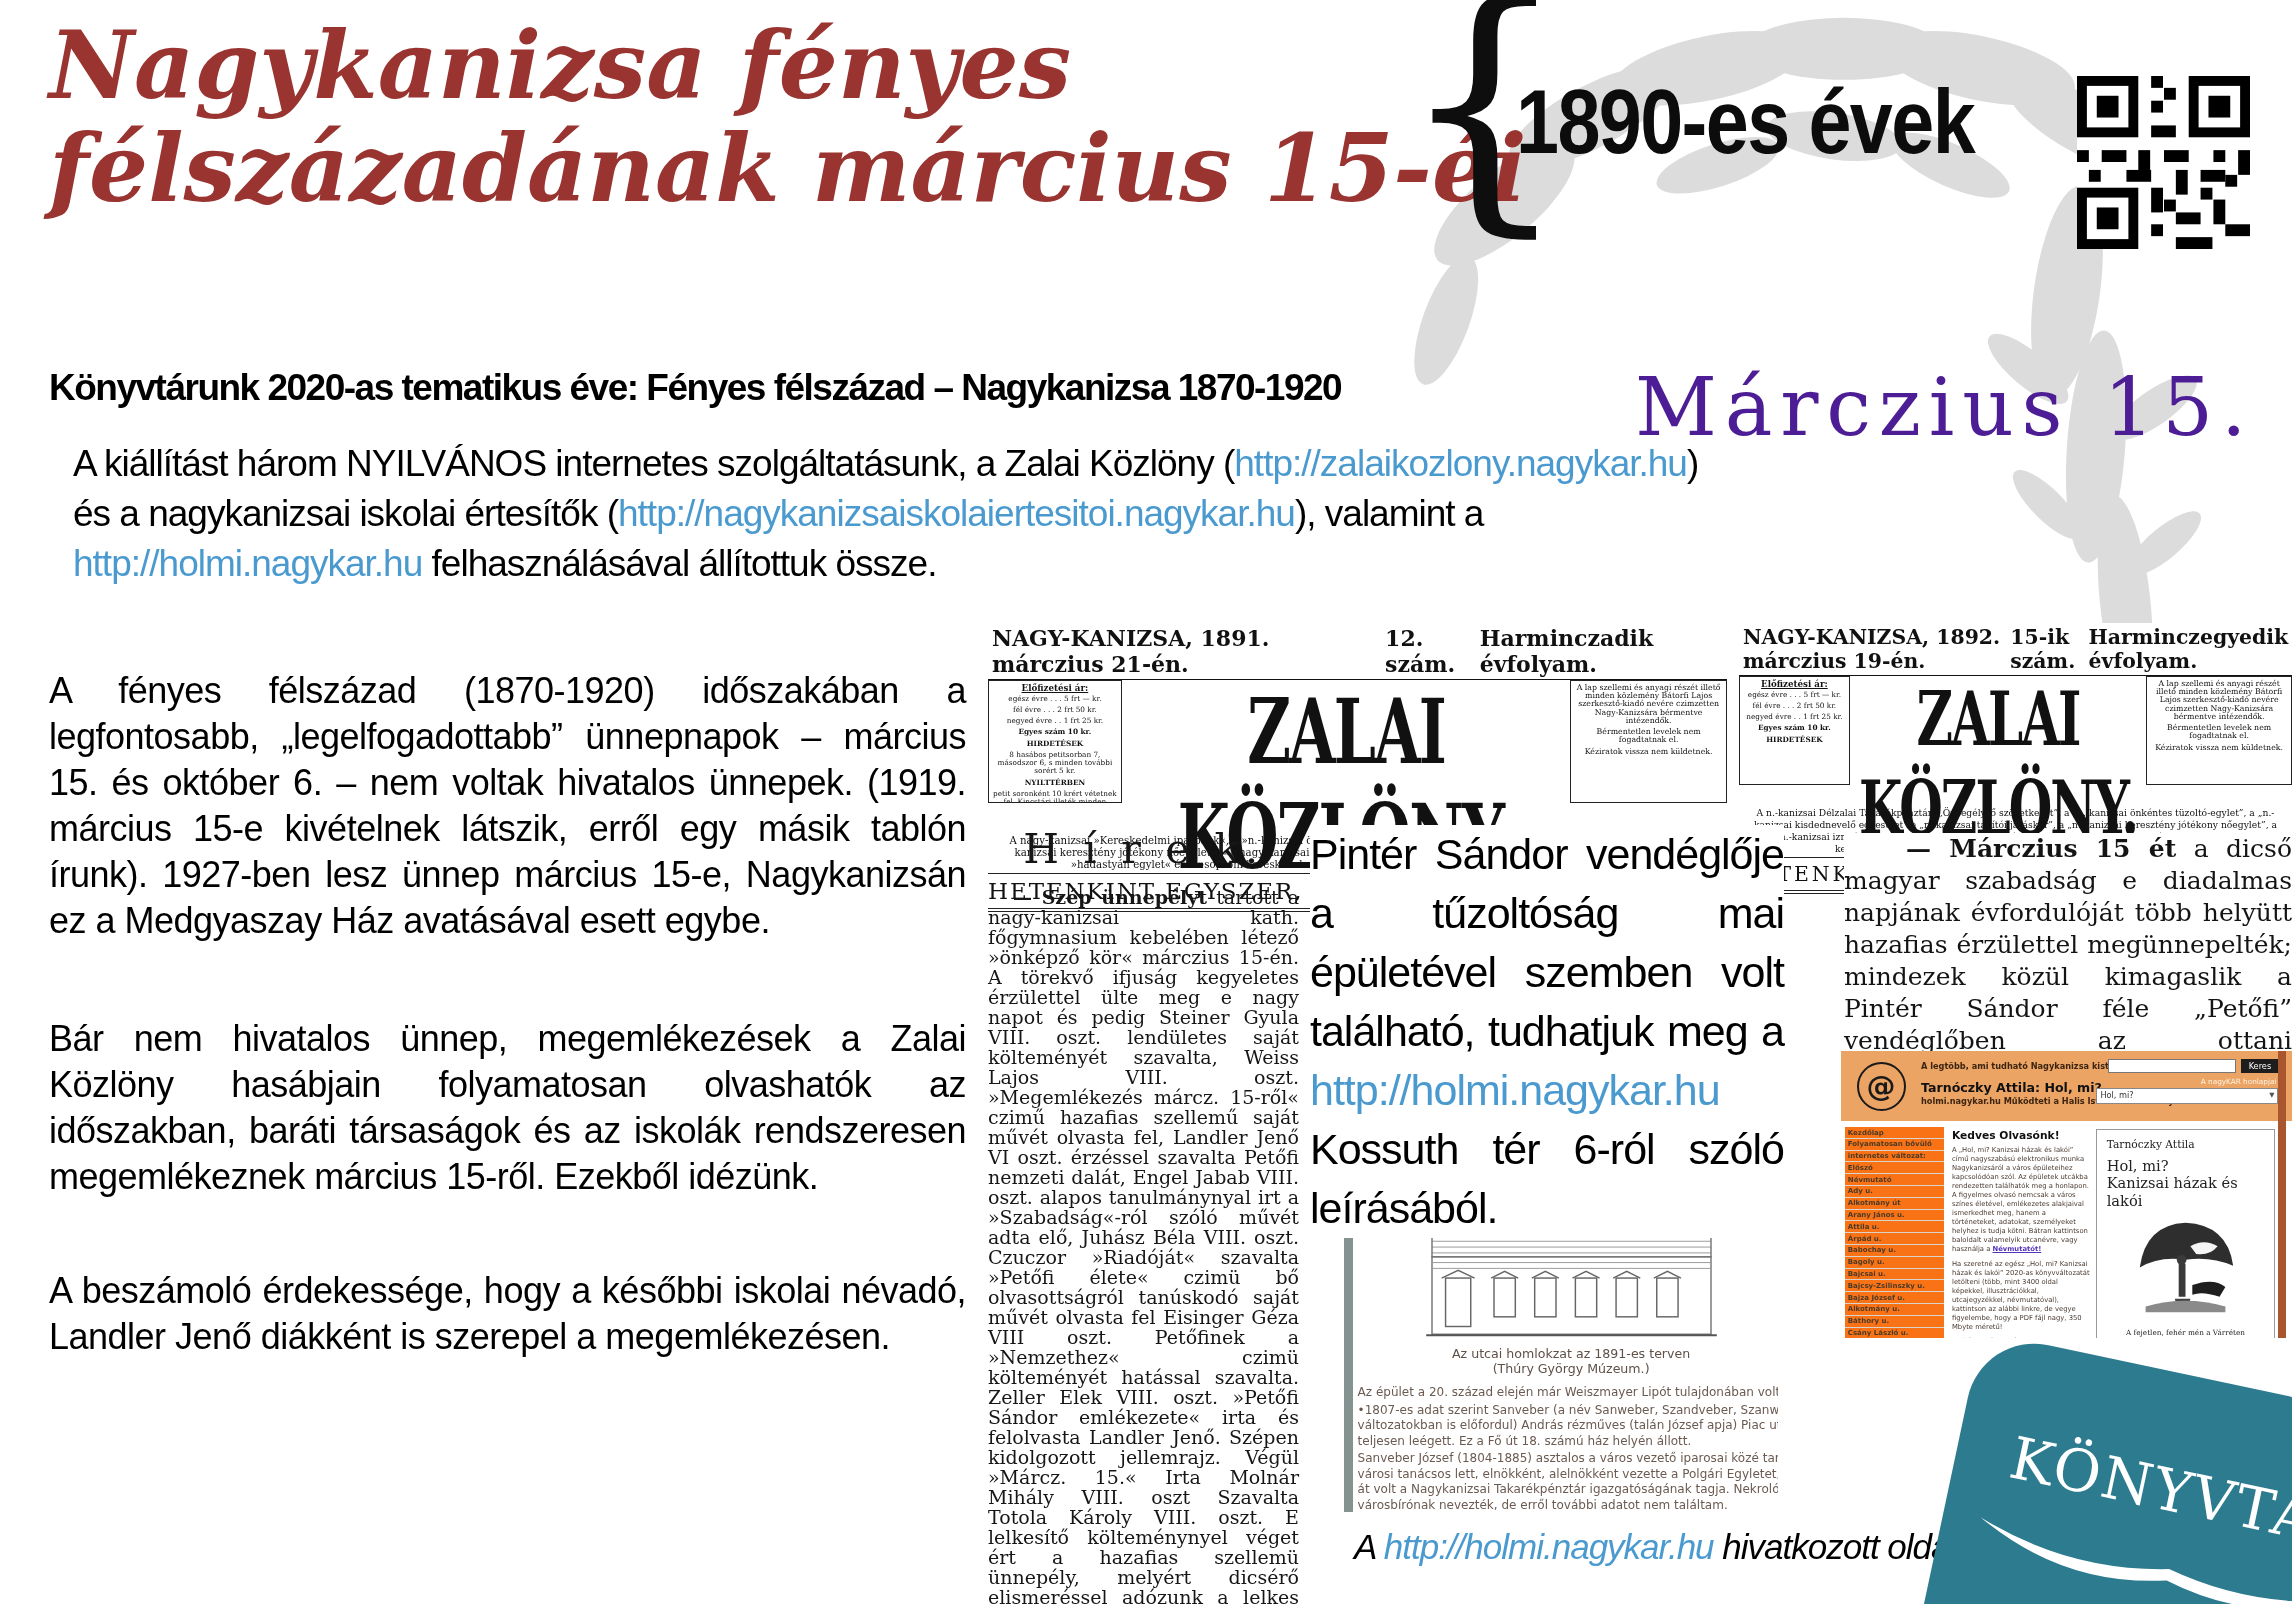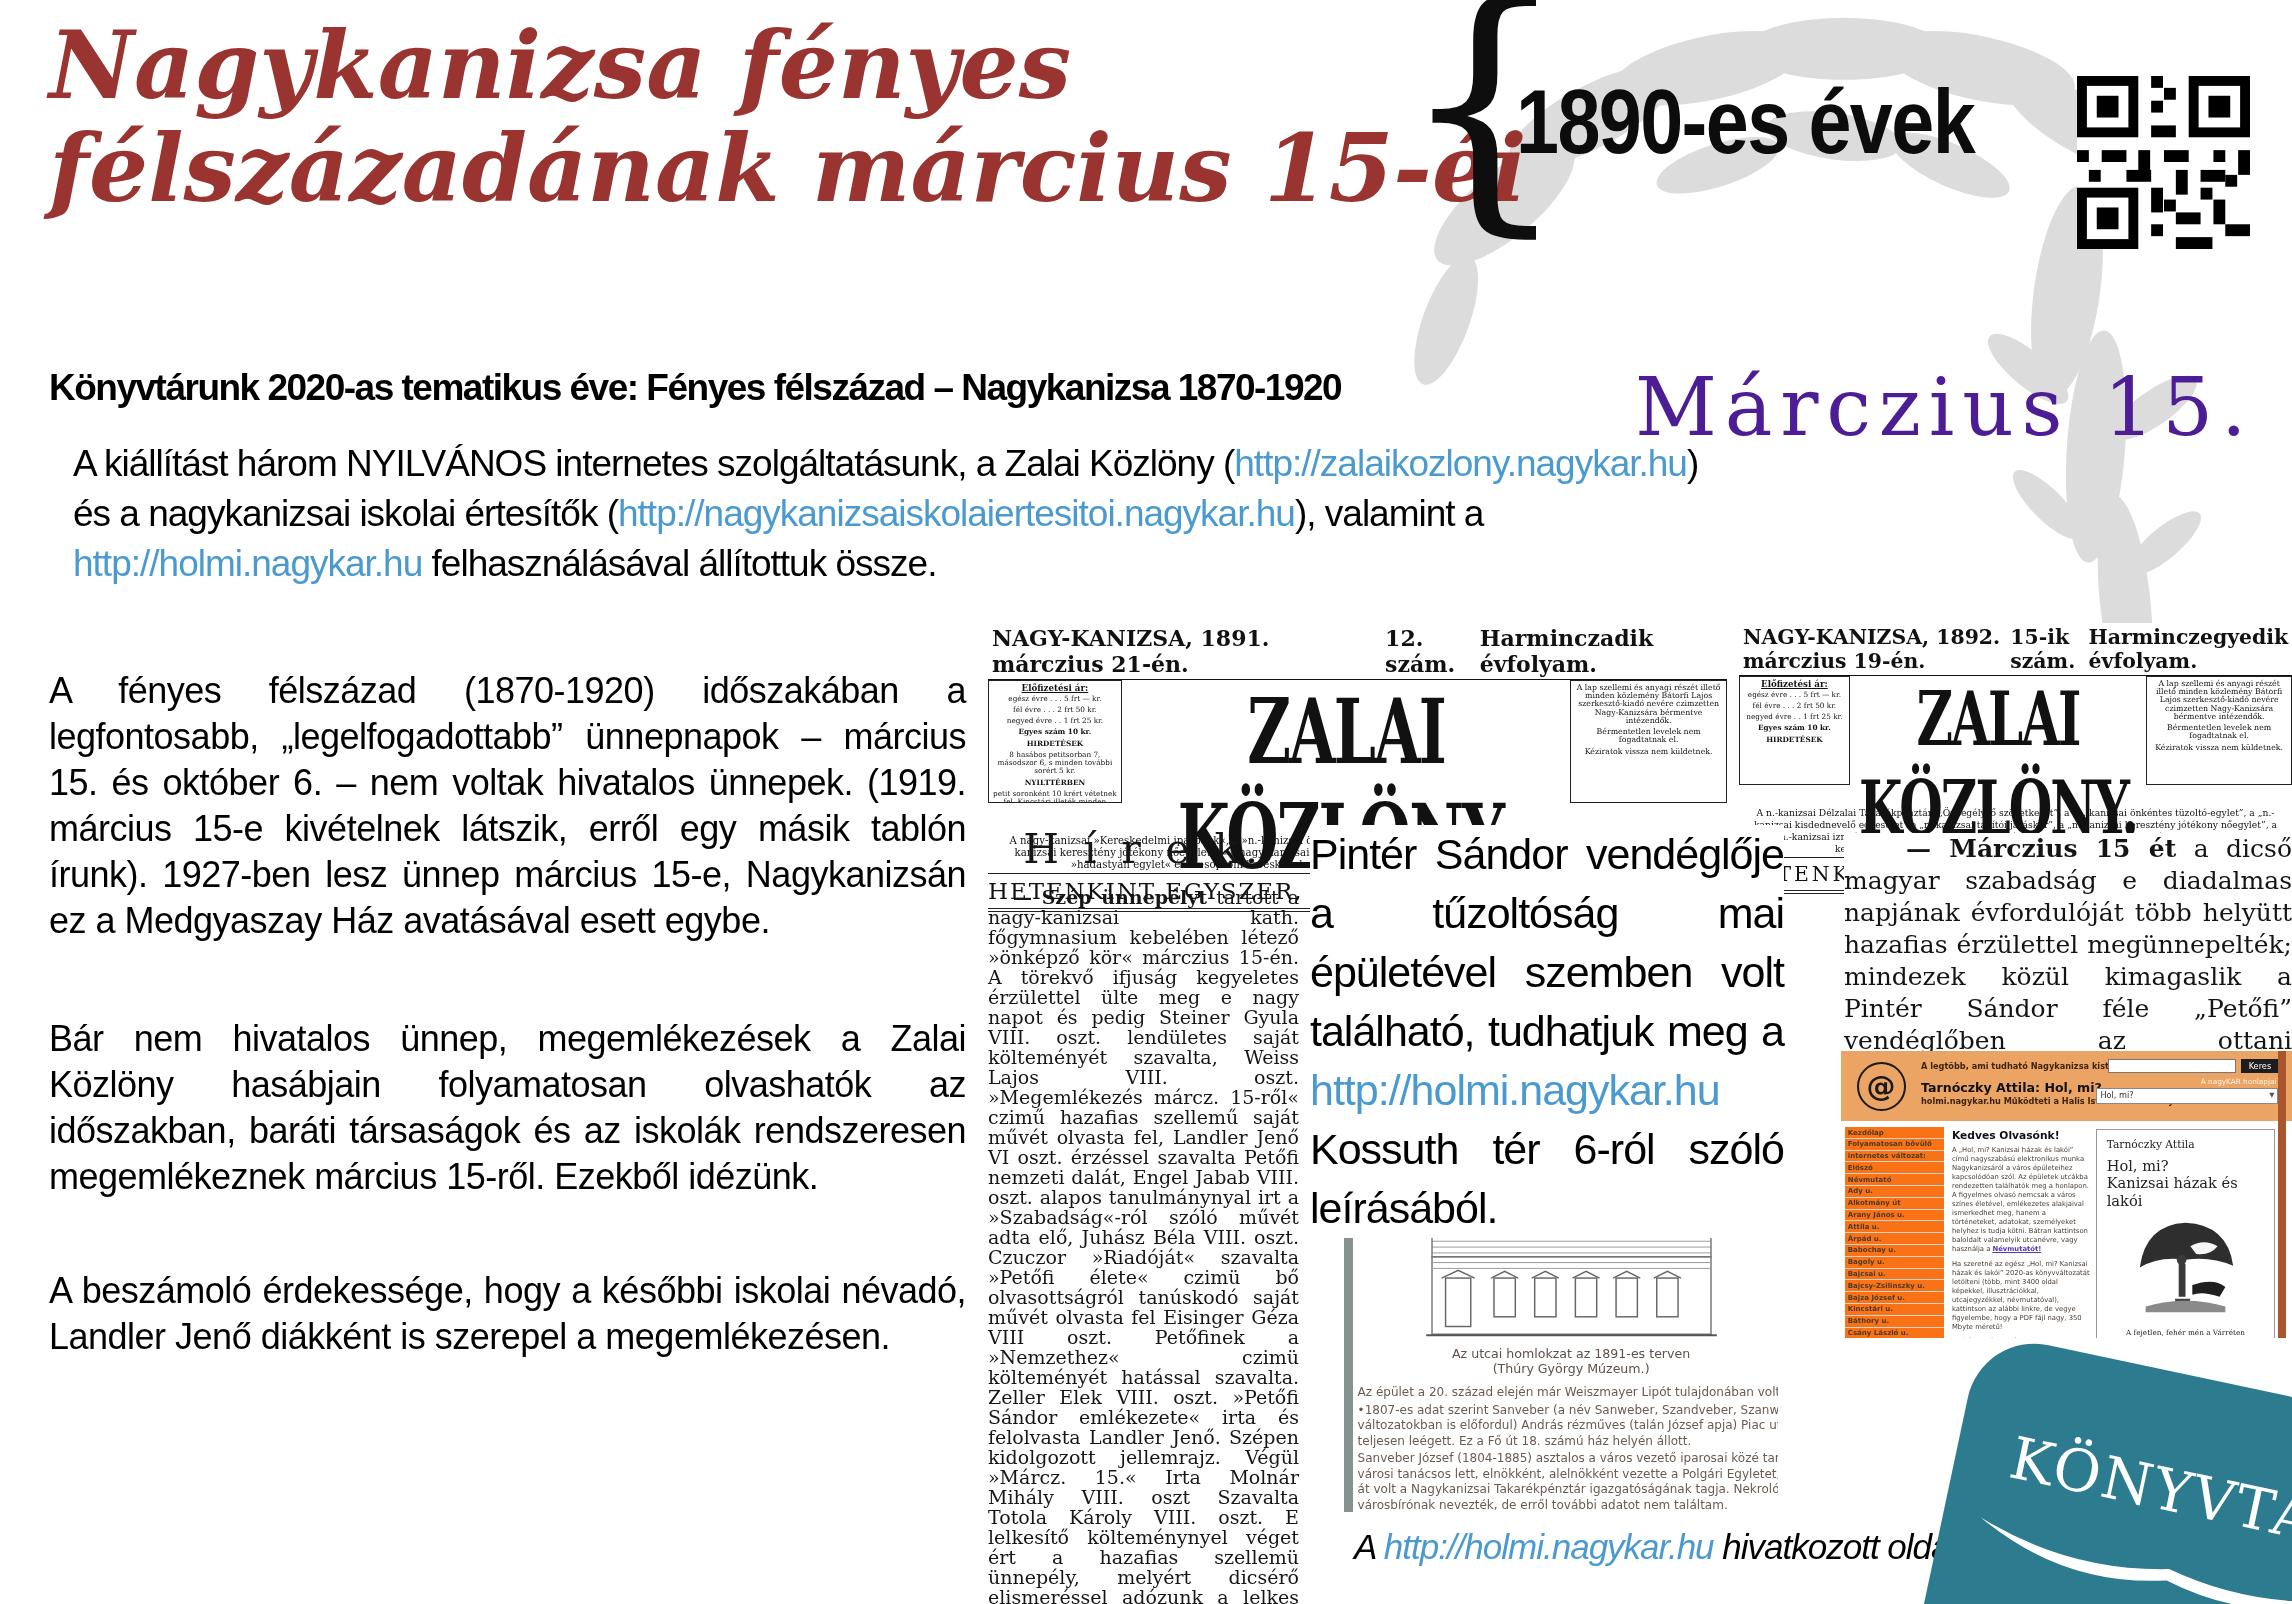--- a/index.html
+++ b/index.html
@@ -351,21 +351,21 @@
       <div class="it">Ady u.</div>
       <div class="it">Alkotmány út</div>
       <div class="it">Arany János u.</div>
       <div class="it">Attila u.</div>
       <div class="it">Árpád u.</div>
       <div class="it">Babochay u.</div>
       <div class="it">Bagoly u.</div>
       <div class="it">Bajcsai u.</div>
       <div class="it">Bajcsy-Zsilinszky u.</div>
       <div class="it">Bajza József u.</div>
-      <div class="it">Kincstári u.</div>
+      <div class="it">Alkotmány u.</div>
       <div class="it">Báthory u.</div>
       <div class="it">Csány László u.</div>
       <div class="it">Csengery út</div>
 
     </div>
     <div id="main-col">
       <div class="greet">Kedves Olvasónk!</div>
       <div class="mp"><span>A „Hol, mi? Kanizsai házak és lakói” című nagyszabású elektronikus munka Nagykanizsáról a város épületeihez kapcsolódóan szól. Az épületek utcákba rendezetten találhatók meg a honlapon. A figyelmes olvasó nemcsak a város színes életével, emlékezetes alakjaival ismerkedhet meg, hanem a történeteket, adatokat, személyeket helyhez is tudja kötni. Bátran kattintson baloldalt valamelyik utcanévre, vagy használja a </span><span class="plink">Névmutatót!</span></div>
       <div class="mp">Ha szeretné az egész „Hol, mi? Kanizsai házak és lakói” 2020-as könyvváltozatát letölteni (több, mint 3400 oldal képekkel, illusztrációkkal, utcajegyzékkel, névmutatóval), kattintson az alábbi linkre, de vegye figyelembe, hogy a PDF fájl nagy, 350 Mbyte méretű!</div>
       <div class="mp">A Thúry György Múzeum gyűjteményeibe tartozó (Thúry György Múzeum vagy TGYM felirattal jelölt) fotók bármilyen közlése, kiadása, könyvben, kiadványban, meghívón, plakáton stb. történő felhasználása kizárólag a múzeum írásos engedélyével lehetséges.</div>

